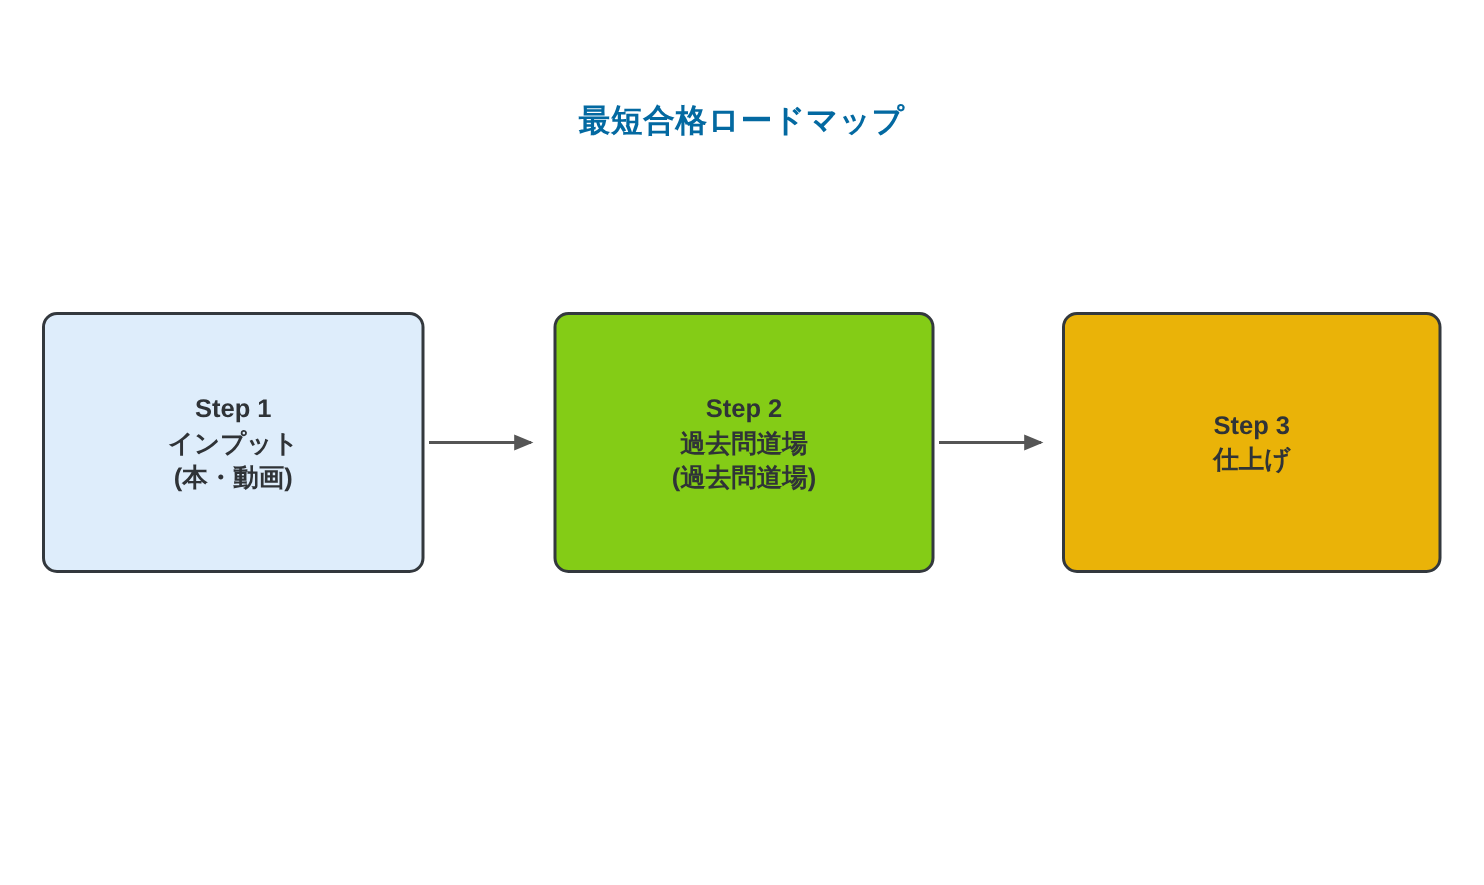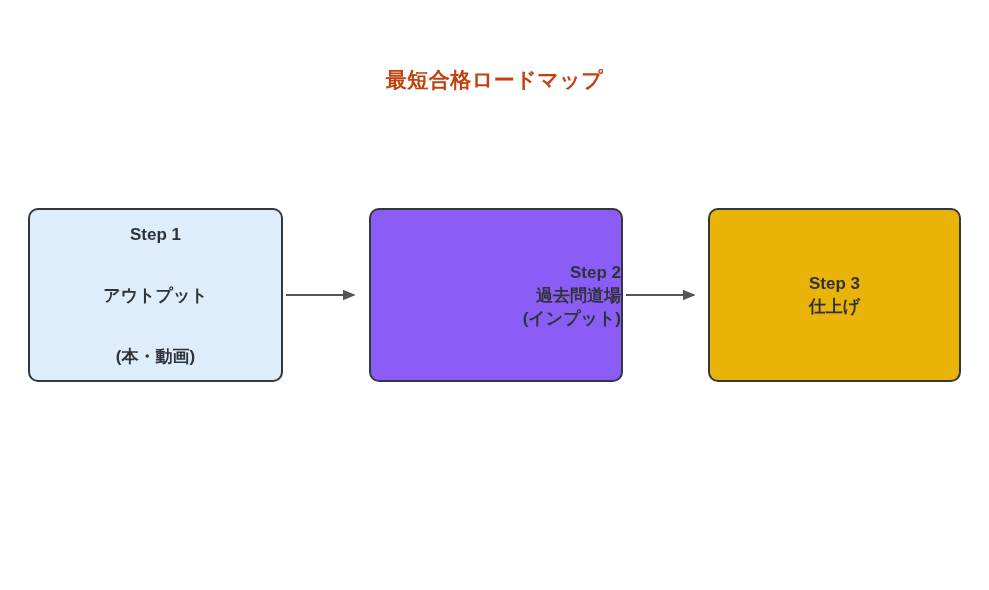--- a/index.html
+++ b/index.html
@@ -24,21 +24,21 @@
 
   
   .diagram-title {
     position: absolute;
     left: 0;
     top: 66px;
     width: 989px;
     text-align: center;
     font-size: 21px;
     font-weight: bold;
-    color: #c2410c;
+    color: #0369a1;
     letter-spacing: 0.5px;
     white-space: nowrap;
   }
 
   
   .flow-row {
     position: absolute;
     left: 0;
     top: 208px;
     width: 989px;
@@ -60,21 +60,21 @@
   }
 
   .step-node .line {
     font-size: 17px;
     font-weight: bold;
     color: #2f3337;
     line-height: 23px;
     white-space: nowrap;
   }
 
-  #node-0 { left: 28px;  width: 255px; background: #deedfb; gap: 38px; }
+  #node-0 { left: 28px;  width: 255px; background: #deedfb; }
   #node-1 { left: 369px; width: 254px; background: #fdeedd; }
   #node-2 { left: 708px; width: 253px; background: #e3f2e3; }
 
   
   .arrow-connector {
     position: absolute;
     top: 79px;
     height: 16px;
     display: block;
   }
@@ -86,37 +86,37 @@
 <body style="background: rgb(255, 255, 255);">
 
 <div class="canvas">
 
   <div class="diagram-title">最短合格ロードマップ</div>
 
   <div class="flow-row">
 
     <div class="step-node" id="node-0" style="background: rgb(222, 237, 251);">
       <div class="line">Step 1</div>
-      <div class="line">アウトプット</div>
+      <div class="line">インプット</div>
       <div class="line">(本・動画)</div>
     </div>
 
     <svg class="arrow-connector" id="arrow-0" viewBox="0 0 80 16">
       <defs>
         <marker id="head-a" markerWidth="7" markerHeight="7" refX="5.6" refY="3.1" orient="auto" markerUnits="strokeWidth">
           <path d="M0,0.4 L6.4,3.1 L0,5.8 z" fill="#555555"></path>
         </marker>
       </defs>
       <line x1="0" y1="8" x2="68" y2="8" stroke="#555555" stroke-width="2" marker-end="url(#head-a)"></line>
     </svg>
 
-    <div class="step-node" id="node-1" style="background: #8b5cf6; align-items: flex-end;">
+    <div class="step-node" id="node-1" style="background: #84cc16;">
       <div class="line">Step 2</div>
       <div class="line">過去問道場</div>
-      <div class="line">(インプット)</div>
+      <div class="line">(過去問道場)</div>
     </div>
 
     <svg class="arrow-connector" id="arrow-1" viewBox="0 0 80 16">
       <defs>
         <marker id="head-b" markerWidth="7" markerHeight="7" refX="5.6" refY="3.1" orient="auto" markerUnits="strokeWidth">
           <path d="M0,0.4 L6.4,3.1 L0,5.8 z" fill="#555555"></path>
         </marker>
       </defs>
       <line x1="0" y1="8" x2="68" y2="8" stroke="#555555" stroke-width="2" marker-end="url(#head-b)"></line>
     </svg>

